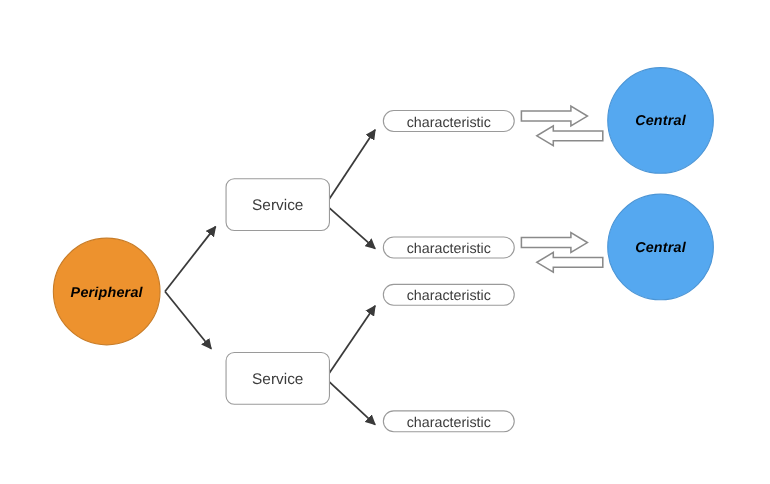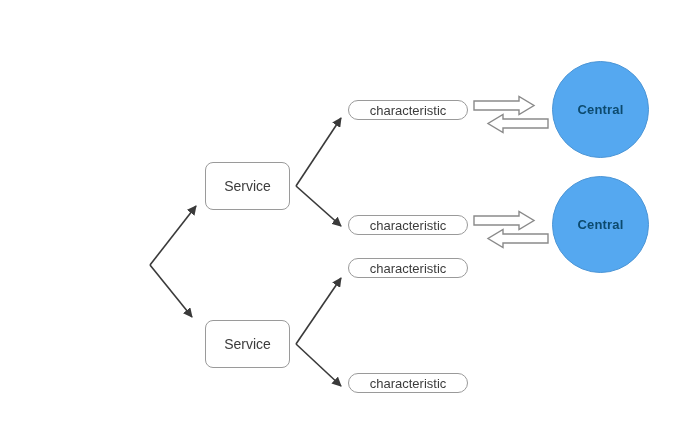--- a/index.html
+++ b/index.html
@@ -28,23 +28,24 @@
     position: absolute;
     border-radius: 50%;
     display: flex;
     align-items: center;
     justify-content: center;
     box-sizing: border-box;
     z-index: 3;
   }
   .circle-node .node-label {
     font-weight: bold;
-    color: #0c4a6e;
+    color: #000000;
     letter-spacing: 0.2px;
     white-space: nowrap;
+    font-style: italic;
   }
   .peripheral {
     left: 48px;
     top: 216px;
     width: 98px;
     height: 98px;
     background: #ED922E;
     border: 1px solid #c87c27;
   }
   .peripheral .node-label { font-size: 13px; }
@@ -67,21 +68,21 @@
     display: flex;
     align-items: center;
     justify-content: center;
     z-index: 3;
   }
   .box-node .node-label {
     color: #3c3c3c;
     white-space: nowrap;
   }
   .service {
-    width: 85px;
+    width: 95px;
     height: 48px;
     border-radius: 8px;
   }
   .service .node-label { font-size: 14px; }
   .service-1 { left: 205px; top: 162px; }
   .service-2 { left: 205px; top: 320px; }
 
   .characteristic {
     width: 120px;
     height: 20px;
@@ -122,20 +123,23 @@
     </g>
 
     <g>
       <path d="M 474 216 L 519 216 L 519 211.5 L 534 220.5 L 519 229.5 L 519 225 L 474 225 Z" fill="#ffffff" stroke="#8a8a8a" stroke-width="1.4" stroke-linejoin="miter"></path>
     </g>
     <g>
       <path d="M 548 234 L 503 234 L 503 229.5 L 488 238.5 L 503 247.5 L 503 243 L 548 243 Z" fill="#ffffff" stroke="#8a8a8a" stroke-width="1.4" stroke-linejoin="miter"></path>
     </g>
   </svg>
 
+  <div class="circle-node peripheral">
+    <span class="node-label">Peripheral</span>
+  </div>
 
   <div class="box-node service service-1">
     <span class="node-label">Service</span>
   </div>
   <div class="box-node service service-2">
     <span class="node-label">Service</span>
   </div>
 
   <div class="box-node characteristic char-1">
     <span class="node-label">characteristic</span>

